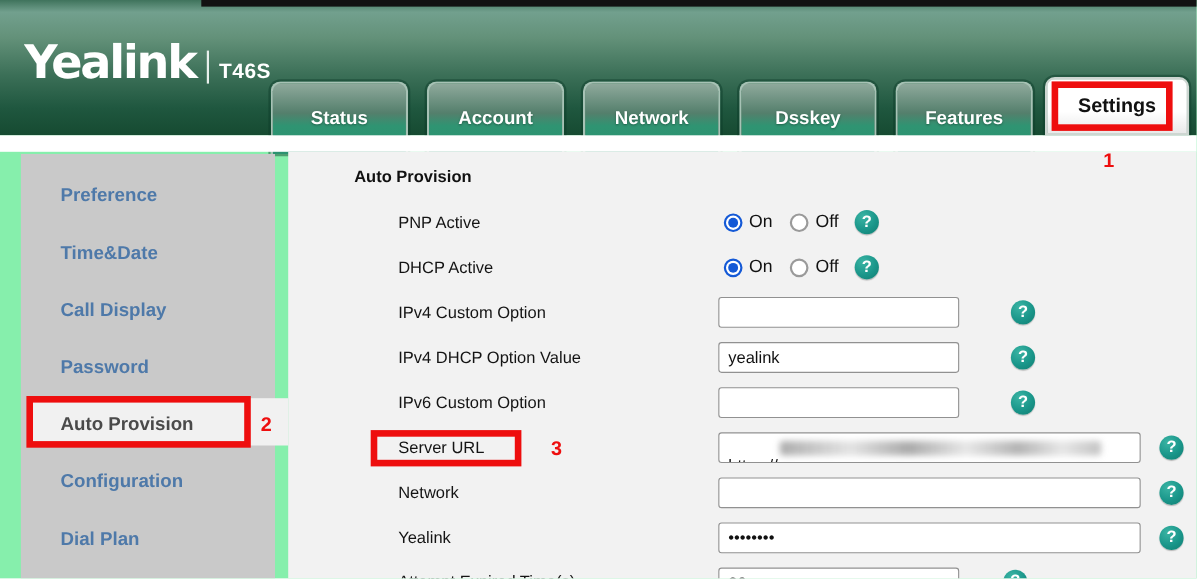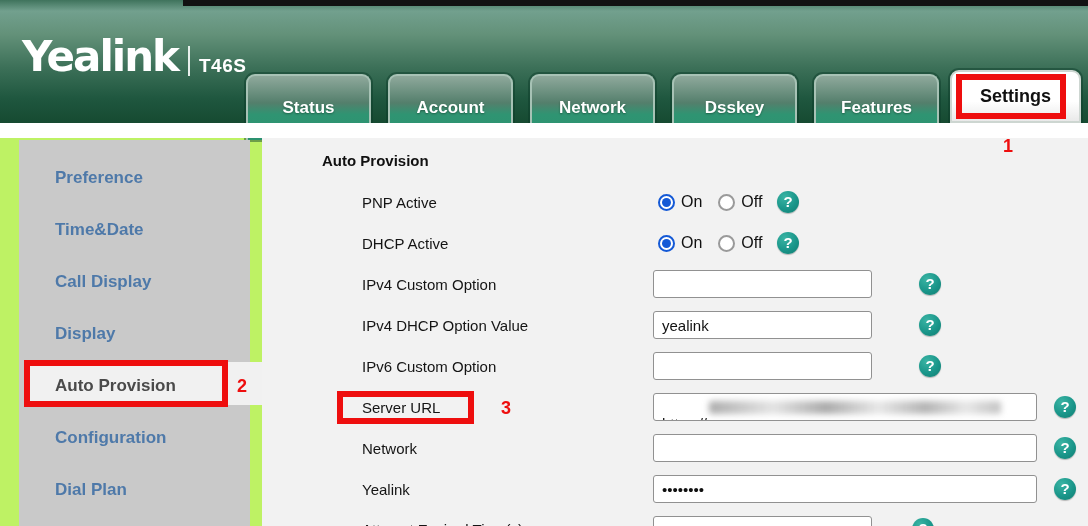--- a/index.html
+++ b/index.html
@@ -1,18 +1,18 @@
 <!DOCTYPE html>
 <html><head>
 <meta charset="utf-8">
 <style>
   * { margin:0; padding:0; box-sizing:border-box; }
   html,body { background:#ffffff; }
   body { font-family:"Liberation Sans", sans-serif; }
-  .screen { position:relative; width:1088px; height:526px; overflow:hidden; background:#bef264; }
+  .screen { position:relative; width:1088px; height:526px; overflow:hidden; background:#86efac; }
 
   
   .header {
     position:absolute; left:0; top:0; width:1088px; height:123px;
     background:linear-gradient(180deg,#3f735c 0%,#72a08e 9%,#639179 28%,#3c7058 55%,#1f573f 80%,#164a31 100%);
   }
   .top-strip { position:absolute; left:183px; top:0; width:905px; height:6px; background:#121212; }
   .logo-wrap { position:absolute; left:22px; top:36px; display:flex; align-items:flex-end; color:#ffffff; }
   .logo-main { font-size:42px; font-weight:bold; letter-spacing:-2px; line-height:1; font-family:"DejaVu Sans", sans-serif; }
   .logo-sep { width:2px; height:30px; background:#e8f0ec; margin:0 9px 2px 10px; }
@@ -110,21 +110,21 @@
 
   <div class="white-band"></div>
 
   <div class="content-pane"></div>
 
   <div class="sidebar"></div>
   <div class="side-highlight"></div>
   <div class="side-item" style="top:168px">Preference</div>
   <div class="side-item" style="top:220px">Time&amp;Date</div>
   <div class="side-item" style="top:272px">Call Display</div>
-  <div class="side-item" style="top:324px">Display</div>
+  <div class="side-item" style="top:324px">Password</div>
   <div class="side-item selected" style="top:376px">Auto Provision</div>
   <div class="side-item" style="top:428px">Configuration</div>
   <div class="side-item" style="top:480px">Dial Plan</div>
 
   <div class="section-title">Auto Provision</div>
 
   <div class="row-label" style="top:194px">PNP Active</div>
   <div class="radio-group" style="top:193px">
     <span class="radio on">
         <span class="dot"></span>

